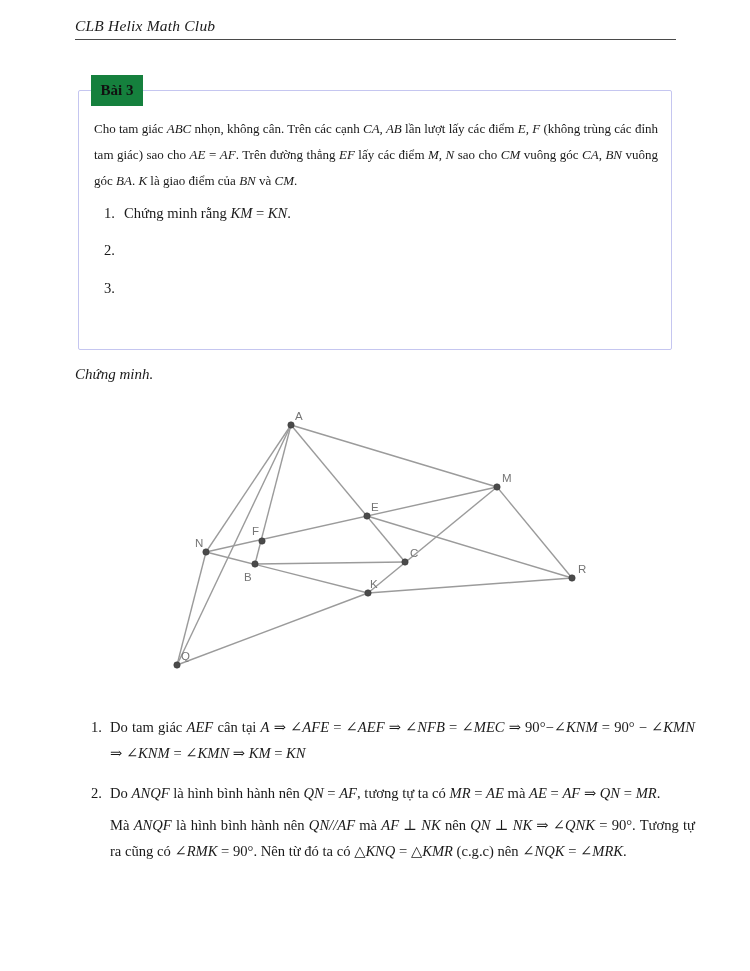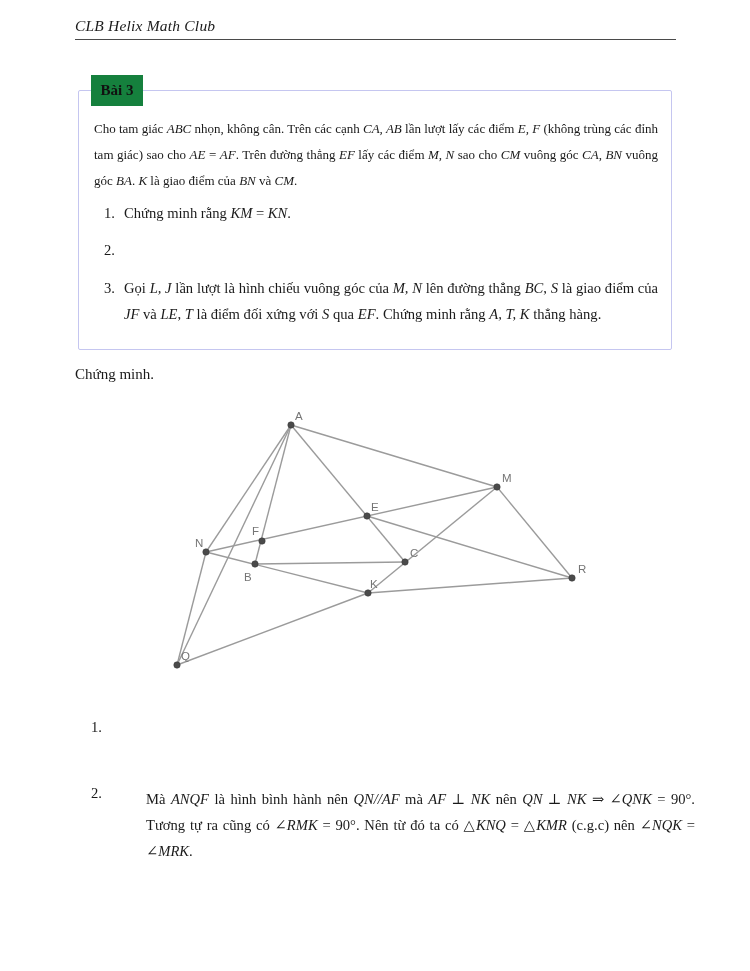--- a/index.html
+++ b/index.html
@@ -14,25 +14,25 @@
   .header-rule{left:75px;top:39px;width:601px;border-top:1px solid #4a4a4a;height:0;}
   
   .problem-box{left:78px;top:90px;width:592px;height:258px;border:1.5px solid #c5c6f0;border-radius:2px;background:#ffffff;}
   .problem-badge{left:91px;top:75px;width:52px;height:31px;background:#15803d;color:#111;
     font-weight:bold;font-size:15px;text-align:center;line-height:31px;}
   .statement{left:94px;top:116px;width:564px;font-size:13px;line-height:26px;text-align:justify;}
   .p-item{left:124px;width:534px;font-size:14.6px;line-height:26px;text-align:justify;}
   .p-item .num{position:absolute;left:-20px;}
   .pi-0{top:200px;} .pi-1{top:237px;} .pi-2{top:275px;}
   
-  .proof-heading{left:75px;top:366px;font-size:15px;}
+  .proof-heading{left:75px;top:366px;font-size:15px;font-style:italic;}
   .pr-item{left:110px;width:585px;font-size:14.6px;line-height:26px;text-align:justify;}
   .pr-item .num{position:absolute;left:-19px;font-style:normal;}
   .pr-0{top:714px;} .pr-1{top:780px;}
-  .pr-para2{margin-top:6px;margin-left:36px;}
+  .pr-para2{margin-top:6px;}
   
   i.mi{font-style:italic;}
   .arc{position:relative;display:inline-block;font-style:italic;}
   .arc::before{content:"";position:absolute;left:1px;right:1px;top:-2px;height:6px;
     border-top:1.2px solid #1a1a1a;border-top-left-radius:55% 100%;border-top-right-radius:55% 100%;}
   
   .diagram{left:150px;top:400px;width:450px;height:285px;}
   .diagram text{font-family:"Liberation Sans","DejaVu Sans",sans-serif;font-size:11.5px;fill:#757575;}
 </style>
 </head>
@@ -45,21 +45,21 @@
 <div class="abs problem-badge">Bài 3</div>
 <div class="abs statement">Cho tam giác <i class="mi">ABC</i> nhọn, không cân. Trên các cạnh <i class="mi">CA, AB</i> lần lượt lấy các điểm <i class="mi">E, F</i> (không trùng các đỉnh tam giác) sao cho <i class="mi">AE</i> = <i class="mi">AF</i>. Trên đường thẳng <i class="mi">EF</i> lấy các điểm <i class="mi">M, N</i> sao cho <i class="mi">CM</i> vuông góc <i class="mi">CA</i>, <i class="mi">BN</i> vuông góc <i class="mi">BA</i>. <i class="mi">K</i> là giao điểm của <i class="mi">BN</i> và <i class="mi">CM</i>.</div>
 
 <div class="abs p-item pi-0">
   <span class="num">1.</span><span>Chứng minh rằng <i class="mi">KM</i> = <i class="mi">KN</i>.</span>
 </div>
 <div class="abs p-item pi-1">
   <span class="num">2.</span>
 </div>
 <div class="abs p-item pi-2">
-  <span class="num">3.</span><span>Gọi <i class="mi">L, J</i> lần lượt là hình chiếu vuông góc của <i class="mi">M, N</i> lên đường thẳng <i class="mi">BC</i>, <i class="mi">S</i> là giao điểm của <i class="mi">JF</i> và <i class="mi">LE</i>, <i class="mi">T</i> là điểm đối xứng với <i class="mi">S</i> qua <i class="mi">EF</i>. Chứng minh rằng <i class="mi">A, T, K</i> thẳng hàng.</span>
+  <span class="num">3.</span>
 </div>
 
 <div class="abs proof-heading">Chứng minh.</div>
 
 <svg class="abs diagram" viewBox="150 400 450 285" width="450" height="285" id="diagram-svg">
     <line x1="291" y1="425" x2="206" y2="552" stroke="#9b9b9b" stroke-width="1.4"></line>
     <line x1="291" y1="425" x2="255" y2="564" stroke="#9b9b9b" stroke-width="1.4"></line>
     <line x1="291" y1="425" x2="405" y2="562" stroke="#9b9b9b" stroke-width="1.4"></line>
     <line x1="291" y1="425" x2="497" y2="487" stroke="#9b9b9b" stroke-width="1.4"></line>
     <line x1="291" y1="425" x2="177" y2="665" stroke="#9b9b9b" stroke-width="1.4"></line>
@@ -88,18 +88,18 @@
     <text x="502" y="482">M</text>
     <circle cx="206" cy="552" r="3.2" fill="#4a4a4a" stroke="#3a3a3a" stroke-width="0.6"></circle>
     <text x="195" y="547">N</text>
     <circle cx="177" cy="665" r="3.2" fill="#4a4a4a" stroke="#3a3a3a" stroke-width="0.6"></circle>
     <text x="181" y="660">Q</text>
     <circle cx="572" cy="578" r="3.2" fill="#4a4a4a" stroke="#3a3a3a" stroke-width="0.6"></circle>
     <text x="578" y="573">R</text>
   </svg>
 
 <div class="abs pr-item pr-0">
-  <span class="num">1.</span>
+  <span class="num">1.</span><span>Do tam giác <i class="mi">AEF</i> cân tại <i class="mi">A</i> ⇒ ∠<i class="mi">AFE</i> = ∠<i class="mi">AEF</i> ⇒ ∠<i class="mi">NFB</i> = ∠<i class="mi">MEC</i> ⇒ 90°−∠<i class="mi">KNM</i> = 90° − ∠<i class="mi">KMN</i> ⇒ ∠<i class="mi">KNM</i> = ∠<i class="mi">KMN</i> ⇒ <i class="mi">KM</i> = <i class="mi">KN</i></span>
 </div>
 <div class="abs pr-item pr-1">
-  <span class="num">2.</span>
+  <span class="num">2.</span><span>Do <i class="mi">ANQF</i> là hình bình hành nên <i class="mi">QN</i> = <i class="mi">AF</i>, tương tự ta có <i class="mi">MR</i> = <i class="mi">AE</i> mà <i class="mi">AE</i> = <i class="mi">AF</i> ⇒ <i class="mi">QN</i> = <i class="mi">MR</i>.</span>
   <div class="pr-para2">Mà <i class="mi">ANQF</i> là hình bình hành nên <i class="mi">QN//AF</i> mà <i class="mi">AF</i> ⊥ <i class="mi">NK</i> nên <i class="mi">QN</i> ⊥ <i class="mi">NK</i> ⇒ ∠<i class="mi">QNK</i> = 90°. Tương tự ra cũng có ∠<i class="mi">RMK</i> = 90°. Nên từ đó ta có △<i class="mi">KNQ</i> = △<i class="mi">KMR</i> (c.g.c) nên ∠<i class="mi">NQK</i> = ∠<i class="mi">MRK</i>.</div>
 </div>
 
 </body></html>

